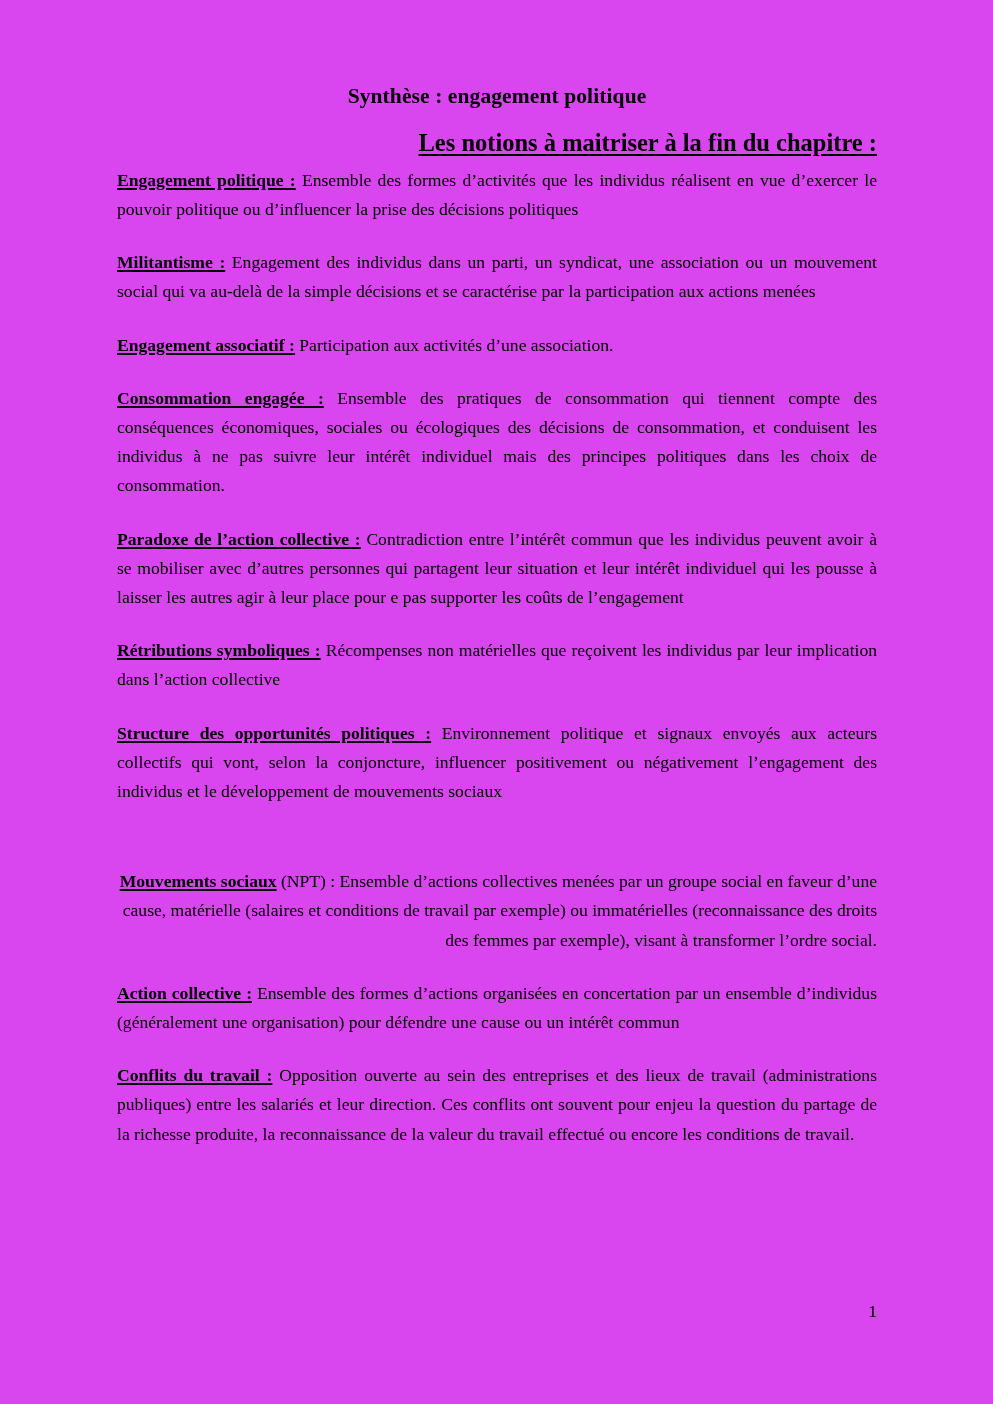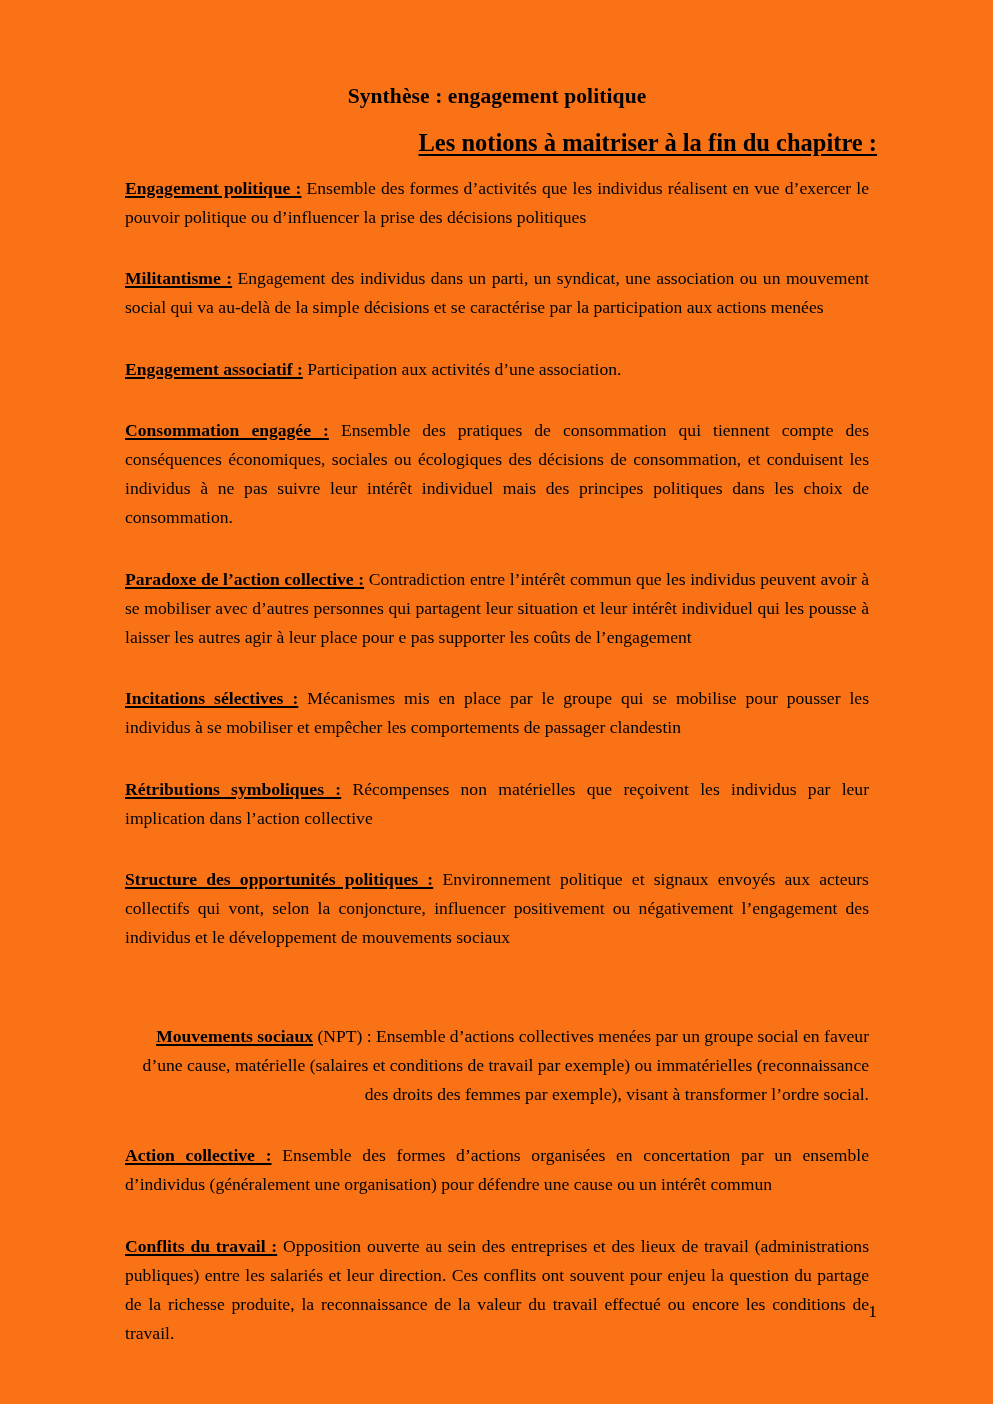--- a/index.html
+++ b/index.html
@@ -7,21 +7,21 @@
     margin: 0;
     padding: 0;
     background: #ffffff;
   }
 
   .page {
     position: relative;
     width: 993px;
     height: 1404px;
     margin: 0 auto;
-    background: #f97316;
+    background: #d946ef;
     font-family: "Liberation Serif", "DejaVu Serif", serif;
     color: #000000;
     overflow: hidden;
     box-sizing: border-box;
   }
 
   .content {
     position: absolute;
     left: 117px;
     top: 0;
@@ -47,21 +47,21 @@
     text-align: right;
   }
 
   .section-heading .underlined {
     text-decoration: underline;
     text-decoration-thickness: 2px;
     text-underline-offset: 2.5px;
   }
 
   .entry {
-    margin: 8px;
+    margin: 0;
     font-size: 17.6px;
     line-height: 29.2px;
     text-align: justify;
     text-justify: inter-word;
     hyphens: none;
   }
 
   .entry.first {
     padding-top: 7px;
   }
@@ -113,21 +113,20 @@
     <p class="entry first"><span class="term">Engagement politique :</span> <span>Ensemble des formes d’activités que les individus réalisent en vue d’exercer le pouvoir politique ou d’influencer la prise des décisions politiques</span></p>
 
     <p class="entry gap"><span class="term">Militantisme :</span> <span>Engagement des individus dans un parti, un syndicat, une association ou un mouvement social qui va au-delà de la simple décisions et se caractérise par la participation aux actions menées</span></p>
 
     <p class="entry gap"><span class="term">Engagement associatif :</span> <span>Participation aux activités d’une association.</span></p>
 
     <p class="entry gap"><span class="term">Consommation engagée :</span> <span>Ensemble des pratiques de consommation qui tiennent compte des conséquences économiques, sociales ou écologiques des décisions de consommation, et conduisent les individus à ne pas suivre leur intérêt individuel mais des principes politiques dans les choix de consommation.</span></p>
 
     <p class="entry gap"><span class="term">Paradoxe de l’action collective :</span> <span>Contradiction entre l’intérêt commun que les individus peuvent avoir à se mobiliser avec d’autres personnes qui partagent leur situation et leur intérêt individuel qui les pousse à laisser les autres agir à leur place pour e pas supporter les coûts de l’engagement</span></p>
 
-    <p class="entry gap"><span class="term">Incitations sélectives :</span> <span>Mécanismes mis en place par le groupe qui se mobilise pour pousser les individus à se mobiliser et empêcher les comportements de passager clandestin</span></p>
 
     <p class="entry gap"><span class="term">Rétributions symboliques :</span> <span>Récompenses non matérielles que reçoivent les individus par leur implication dans l’action collective</span></p>
 
     <p class="entry gap"><span class="term">Structure des opportunités politiques :</span> <span>Environnement politique et signaux envoyés aux acteurs collectifs qui vont, selon la conjoncture, influencer positivement ou négativement l’engagement des individus et le développement de mouvements sociaux</span></p>
 
     <p class="entry biggap flush"><span class="term">Mouvements sociaux</span> <span class="term-plain">(NPT) :</span> <span>Ensemble d’actions collectives menées par un groupe social en faveur d’une cause, matérielle (salaires et conditions de travail par exemple) ou immatérielles (reconnaissance des droits des femmes par exemple), visant à transformer l’ordre social.</span></p>
 
     <p class="entry gap"><span class="term">Action collective :</span> <span>Ensemble des formes d’actions organisées en concertation par un ensemble d’individus (généralement une organisation) pour défendre une cause ou un intérêt commun</span></p>
 
     <p class="entry gap"><span class="term">Conflits du travail :</span> <span>Opposition ouverte au sein des entreprises et des lieux de travail (administrations publiques) entre les salariés et leur direction. Ces conflits ont souvent pour enjeu la question du partage de la richesse produite, la reconnaissance de la valeur du travail effectué ou encore les conditions de travail.</span></p>

